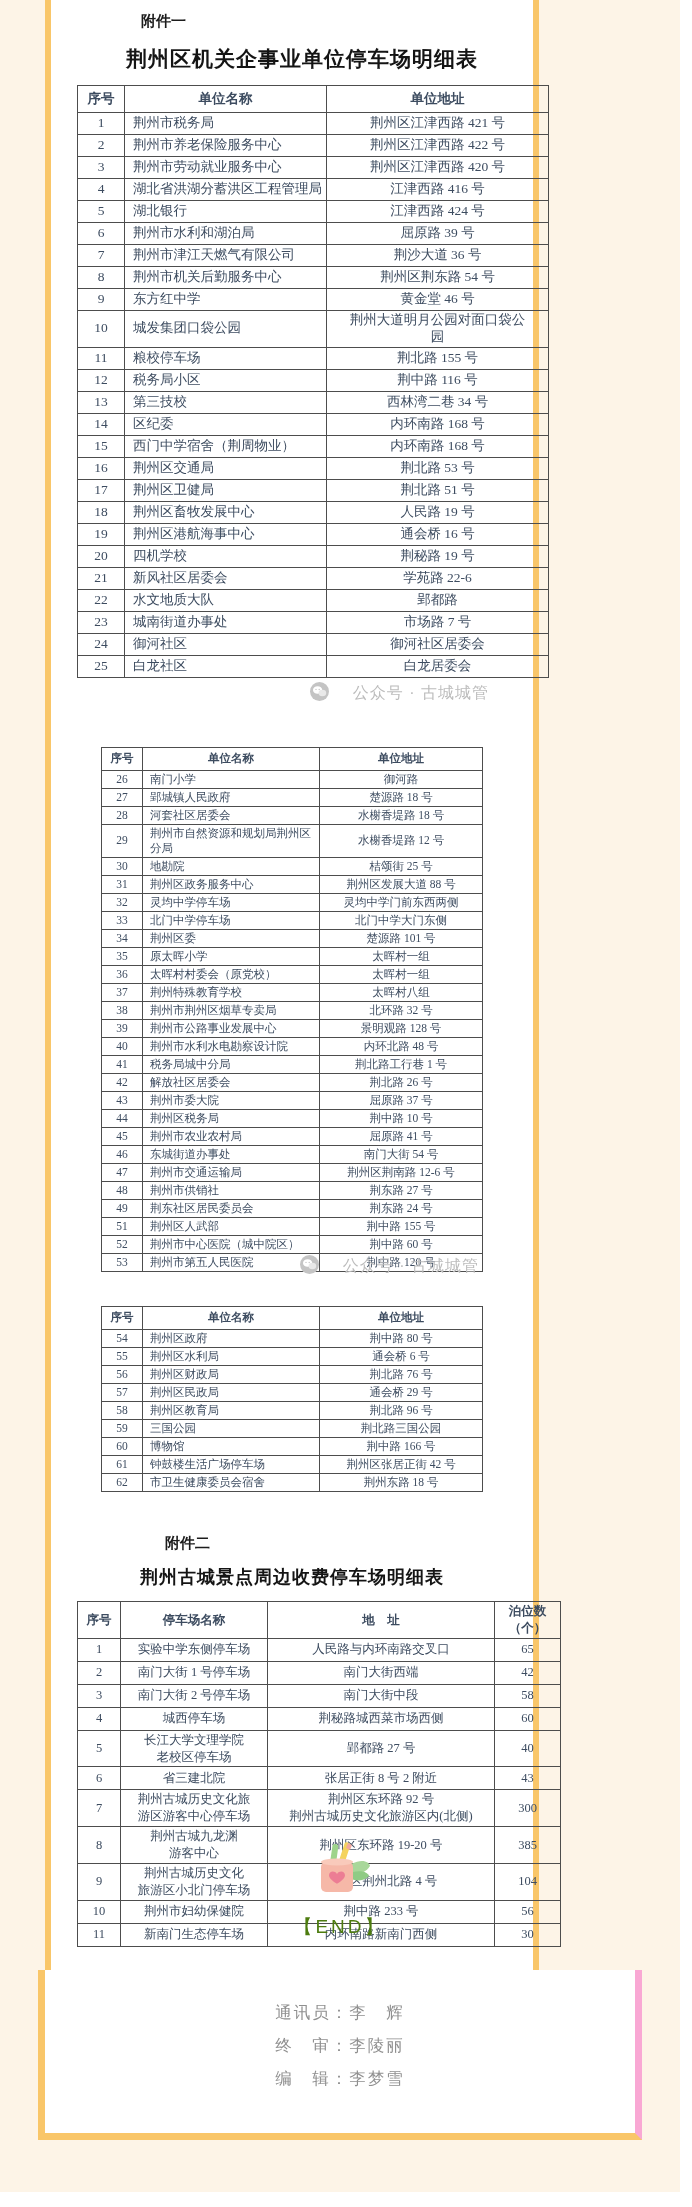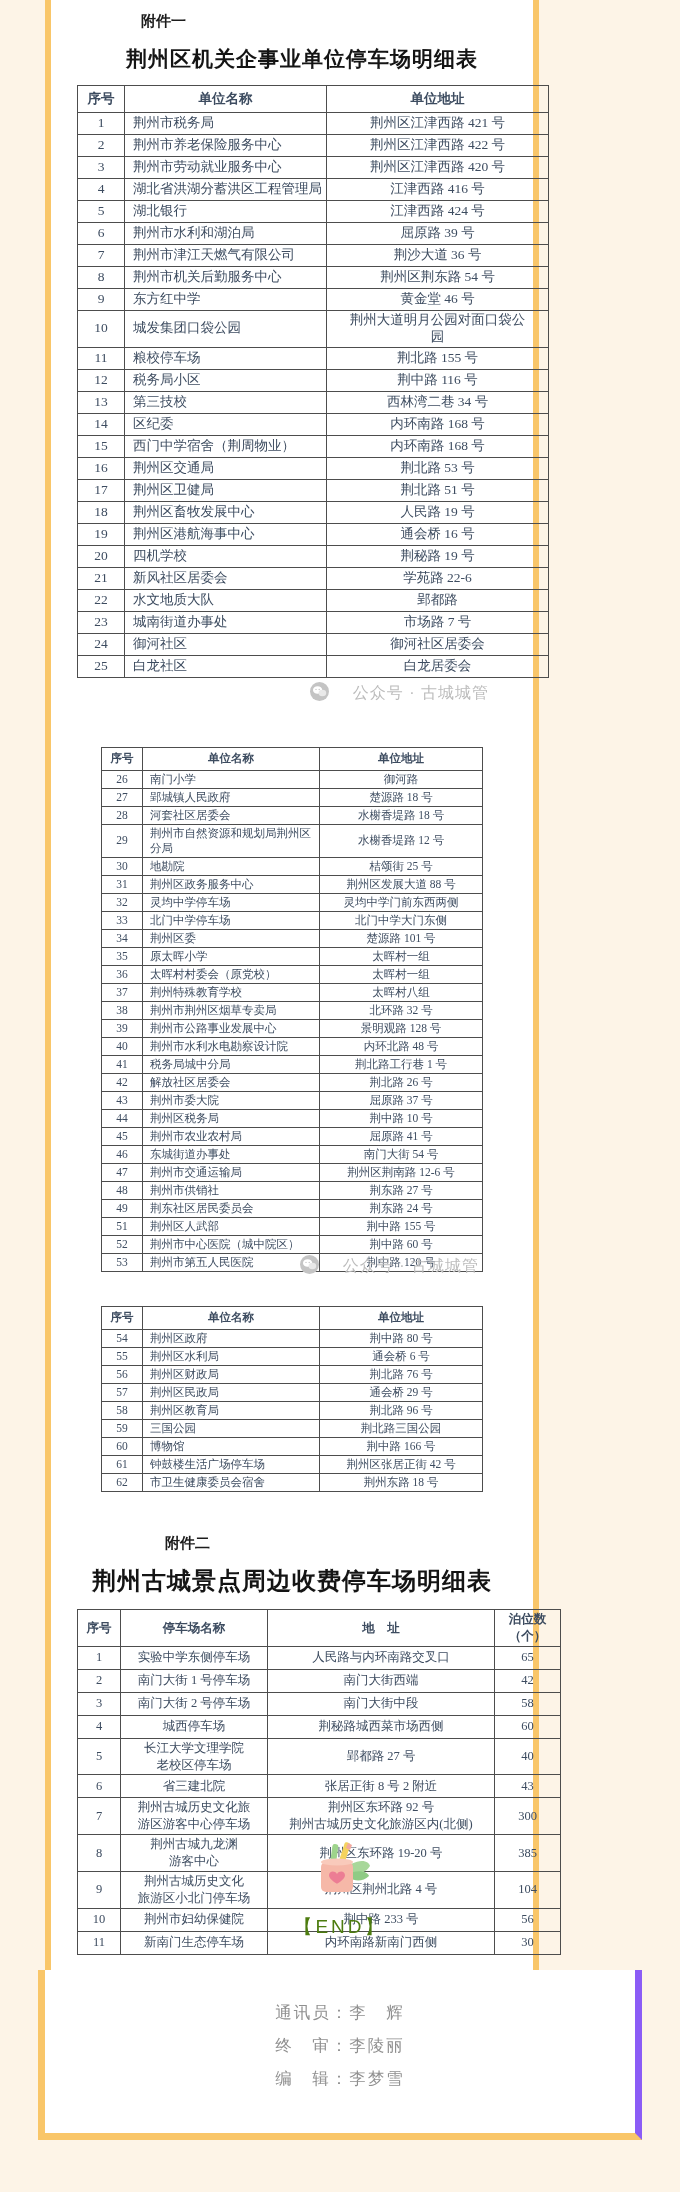--- a/index.html
+++ b/index.html
@@ -8,21 +8,21 @@
   .cream-panel{position:absolute;left:0;top:0;width:680px;height:2192px;background:#fdf4e7;}
   
   .doc-card{position:absolute;left:45px;top:0;width:494px;min-height:1817px;box-sizing:border-box;
     background:#ffffff;border-left:6px solid #f9c669;border-right:6px solid #f9c669;border-bottom:6px solid #ef4444;
     padding:8px 26px 30px 26px;}
   .attach-label{font-family:"Liberation Sans","DejaVu Sans",sans-serif;font-weight:bold;color:#1c1c1c;font-size:15px;}
   .attach-label.a1{margin:4px 0 0 64px;}
   .attach-label.a2{margin:42px 0 0 88px;}
   .doc-title{font-weight:bold;color:#141414;text-align:center;letter-spacing:1px;}
   .doc-title.t1{font-size:21px;margin-top:14px;}
-  .doc-title.t2{font-size:24px;margin-top:12px;}
+  .doc-title.t2{font-size:18px;margin-top:12px;}
   table{border-collapse:collapse;margin:12px auto 0 auto;color:#3d4c60;table-layout:fixed;}
   th,td{border:1px solid #4d4d4d;text-align:center;vertical-align:middle;padding:1px 3px;white-space:pre-line;}
   th{font-weight:bold;}
   .t1{width:450px;font-size:13.5px;}
   .t1 th{height:24px;}
   .t1 td{height:19px;line-height:1.25;}
   .t1 th:nth-child(1){width:40px;}  .t1 th:nth-child(2){width:195px;} .t1 th:nth-child(3){width:215px;}
   .t1 td:nth-child(2){text-align:left;padding-left:8px;}
   .t23{width:360px;font-size:11.5px;}
   .t23 th{height:20px;}
@@ -41,21 +41,21 @@
     font-family:"Liberation Sans","DejaVu Sans",sans-serif;font-size:16px;letter-spacing:1px;}
   .wm-1{justify-content:flex-end;margin:4px 18px 0 0;}
   .wm-2{position:absolute;right:28px;bottom:-6px;}
   .wm-icon{flex:0 0 auto;}
   
   .end-section{position:absolute;left:0;top:1840px;width:680px;text-align:center;}
   .end-label{margin-top:10px;color:#4d7c0f;font-family:"Liberation Sans","DejaVu Sans",sans-serif;
     font-size:19px;letter-spacing:3px;}
   
   .credits-card{position:absolute;left:38px;top:1970px;width:604px;height:170px;box-sizing:border-box;
-    background:#ffffff;border-left:7px solid #f9c669;border-right:7px solid #8b5cf6;border-bottom:7px solid #f9c669;
+    background:#ffffff;border-left:7px solid #f9c669;border-right:7px solid #f9a8d4;border-bottom:7px solid #f9c669;
     padding-top:26px;}
   .credit-line{text-align:center;color:#8f8f8f;font-family:"Liberation Sans","DejaVu Sans",sans-serif;
     font-size:16.5px;letter-spacing:2px;line-height:33px;}
 </style>
 </head>
 <body>
 
 <div class="page">
   <div class="cream-panel"></div>
 

